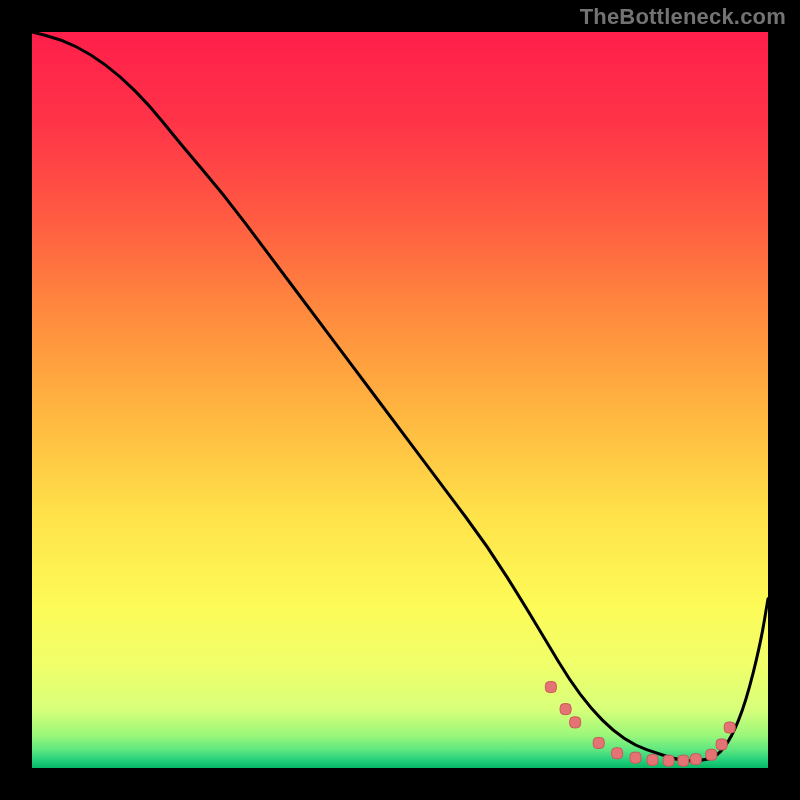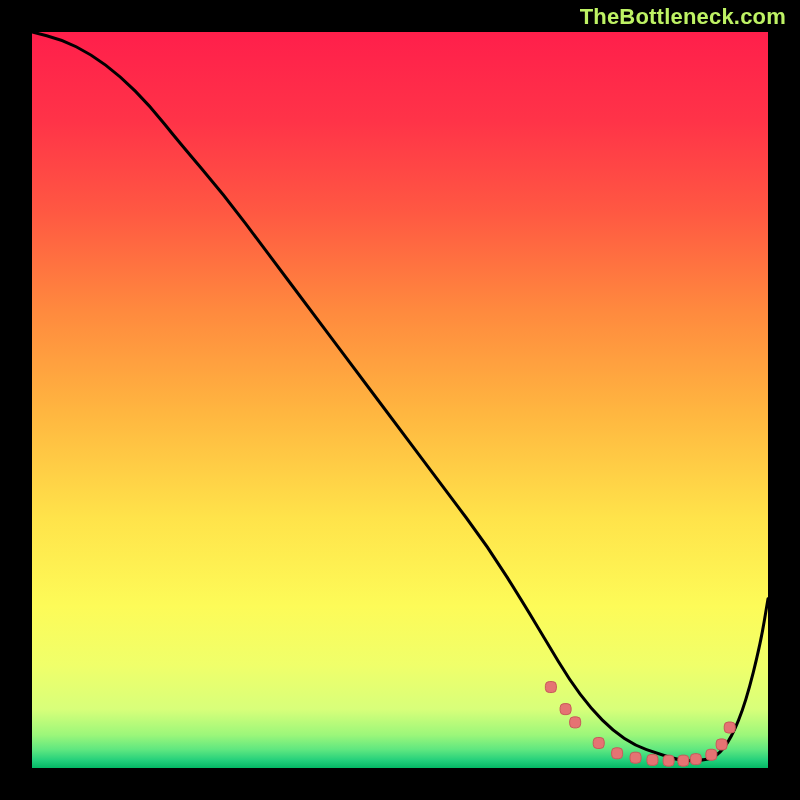--- a/index.html
+++ b/index.html
@@ -10,21 +10,21 @@
     height: 800px;
     background: #000;
   }
   .watermark {
     position: absolute;
     top: 4px;
     right: 14px;
     font-family: Arial, Helvetica, sans-serif;
     font-size: 22px;
     font-weight: bold;
-    color: #bef264;
+    color: #737373;
     letter-spacing: 0.2px;
     user-select: none;
   }
   .plot-wrap {
     position: absolute;
     left: 32px;
     top: 32px;
     width: 736px;
     height: 736px;
   }

